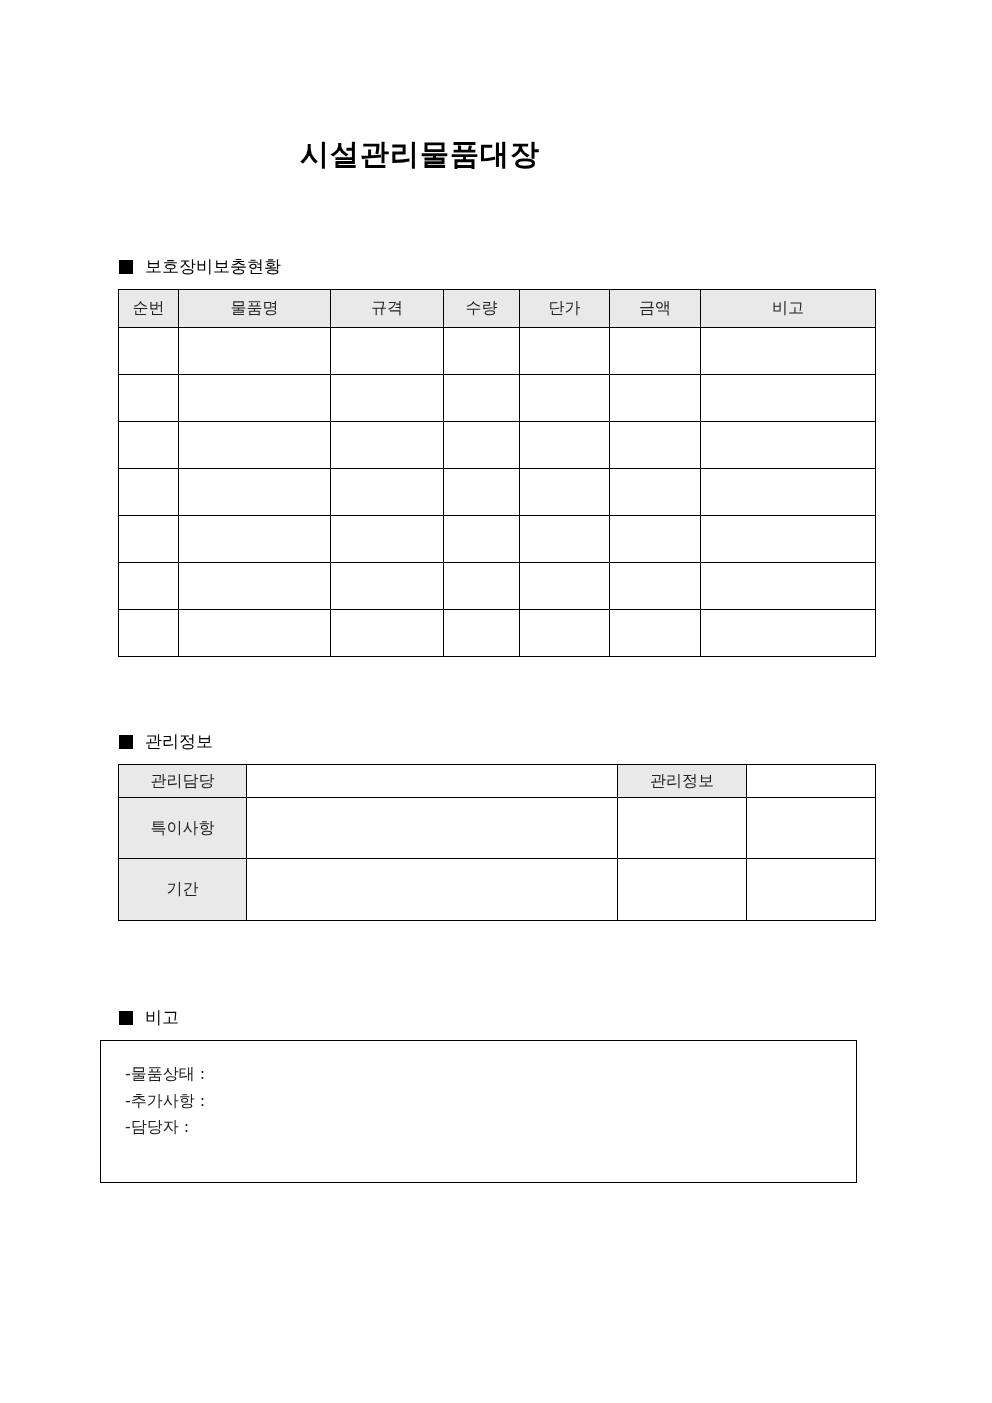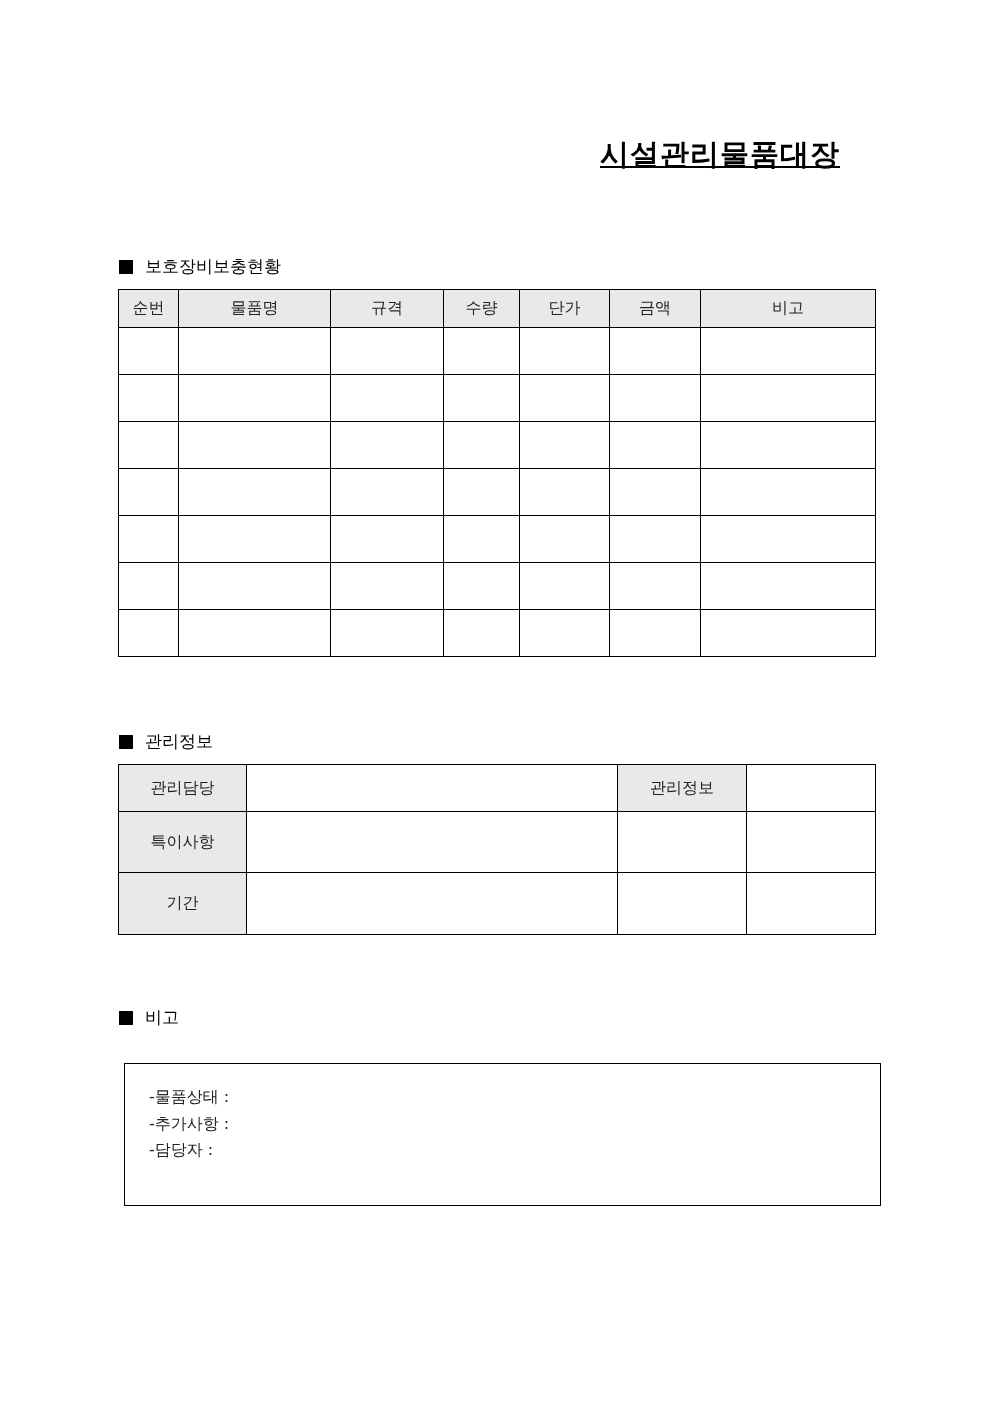--- a/index.html
+++ b/index.html
@@ -1,27 +1,27 @@
 <!DOCTYPE html>
 <html><head>
 <meta charset="utf-8">
 <style>
   html, body { margin:0; padding:0; background:#ffffff; }
   body { width:992px; height:1403px; position:relative; font-family:"DejaVu Sans","Liberation Sans",sans-serif; color:#000; }
-  .title { position:absolute; left:0; top:135px; width:840px; text-align:right; font-size:29px; font-weight:bold; letter-spacing:1px;text-decoration:underline; }
+  .title { position:absolute; left:0; top:135px; width:840px; text-align:center; font-size:29px; font-weight:bold; letter-spacing:1px; }
   .section-title { position:absolute; left:119px; font-size:17px; font-weight:normal; display:flex; align-items:center; }
   .sq { display:inline-block; width:14px; height:14px; background:#000; margin-right:12px; }
   table { position:absolute; border-collapse:collapse; table-layout:fixed; }
   td, th { border:1.4px solid #000; padding:0; text-align:center; font-size:16px; font-weight:normal; color:#222; }
   th, td.label { background:#e9e9e9;text-align:center; }
   #t1 { left:118px; top:289px; width:757px; }
   #t1 th { height:37px; }
   #t1 td { height:46px; }
   #t2 { left:118px; top:764px; width:757px; }
-  .bigo-box { position:absolute; left:124px; top:1040px; width:755px; height:141px; border:1.4px solid #000;margin-top:23px; }
+  .bigo-box { position:absolute; left:100px; top:1040px; width:755px; height:141px; border:1.4px solid #000; }
   .bigo-lines { position:absolute; left:24px; top:20px; font-size:16px; line-height:26.5px; color:#222; }
 </style>
 </head>
 <body>
 
 <div class="title">시설관리물품대장</div>
 
 <div class="section-title" style="top:255px;">
   <span class="sq"></span>
   <span>보호장비보충현황</span>
@@ -121,21 +121,21 @@
 </div>
 
 <table id="t2">
   <colgroup>
     <col style="width:128px">
       <col style="width:371px">
       <col style="width:129px">
       <col style="width:129px">
   </colgroup>
   <tbody>
-      <tr style="height:47px">
+      <tr style="height:33px">
     <td class="label">관리담당</td>
     <td></td>
     <td class="label">관리정보</td>
     <td></td>
   </tr>
   <tr style="height:61px">
     <td class="label">특이사항</td>
     <td></td>
     <td></td>
     <td></td>

